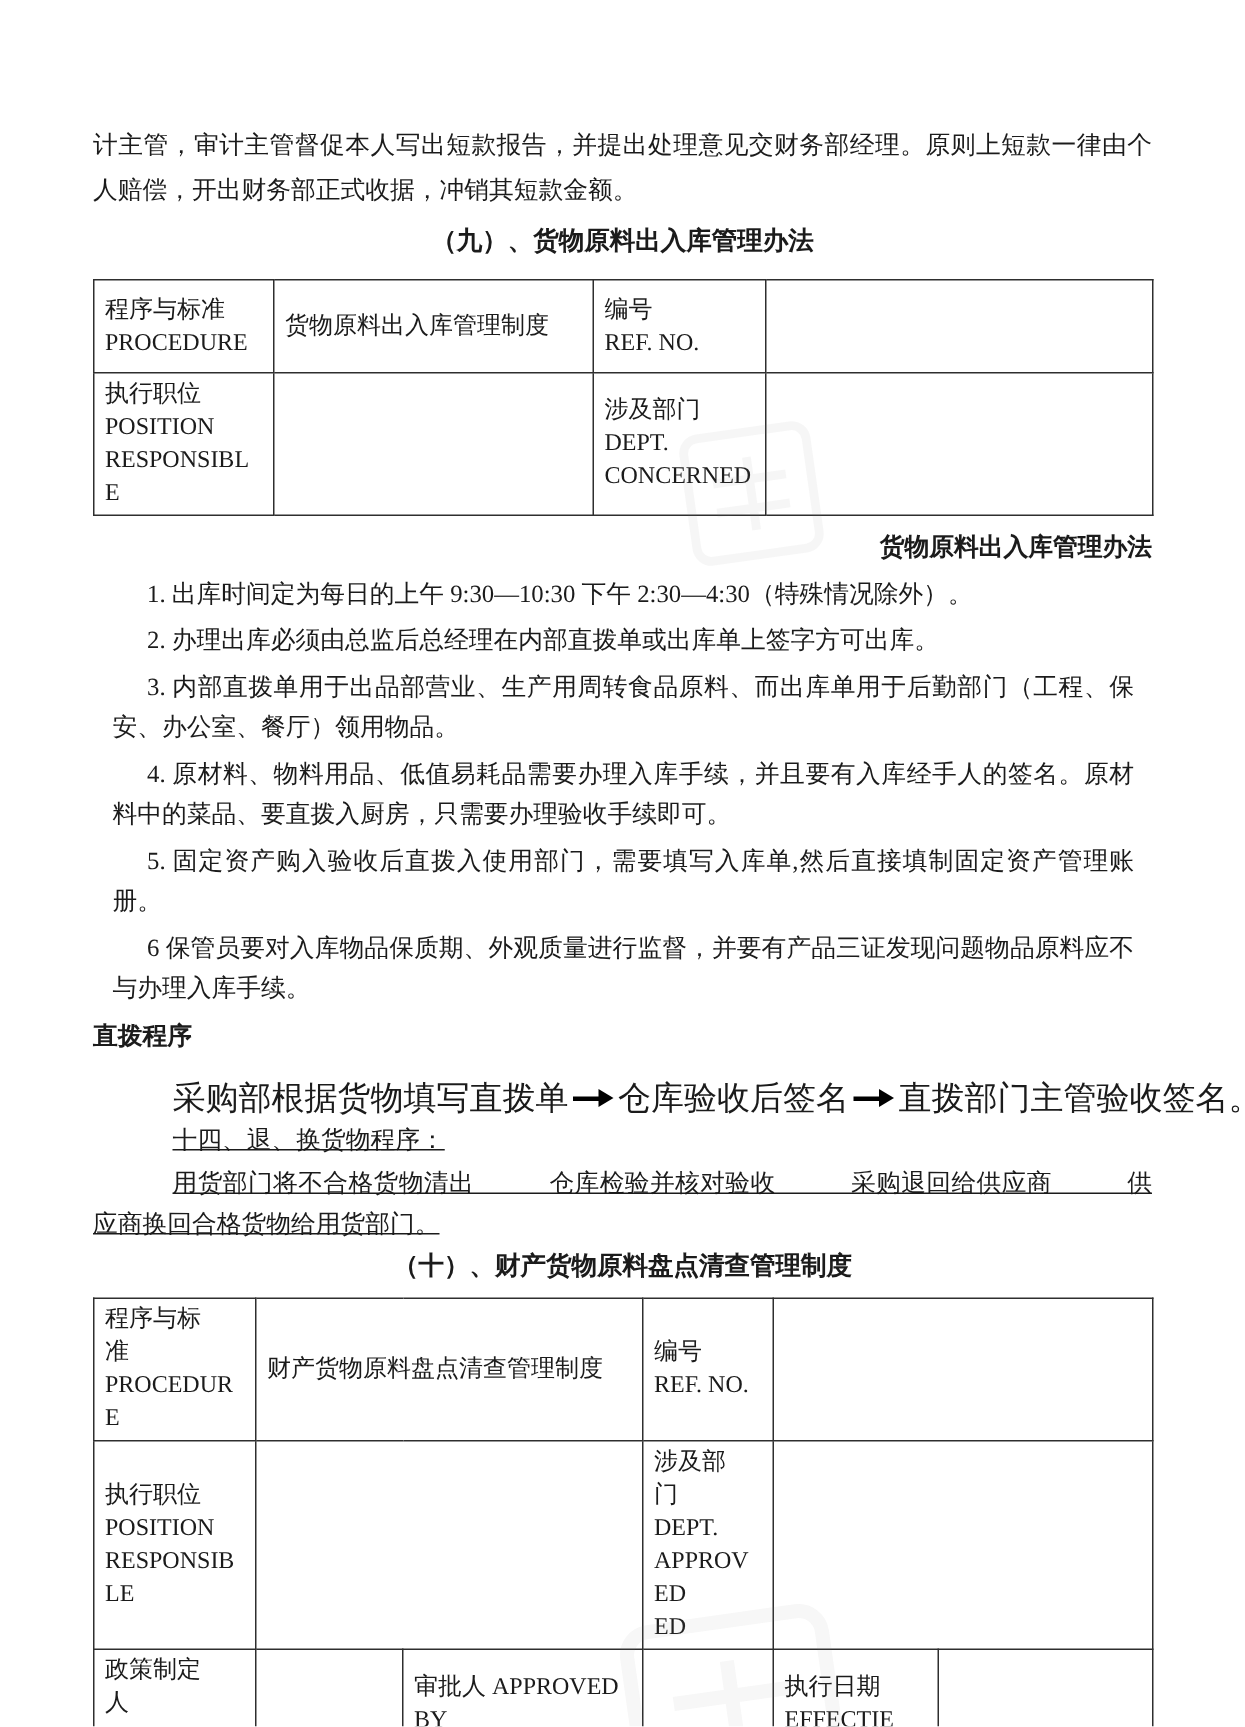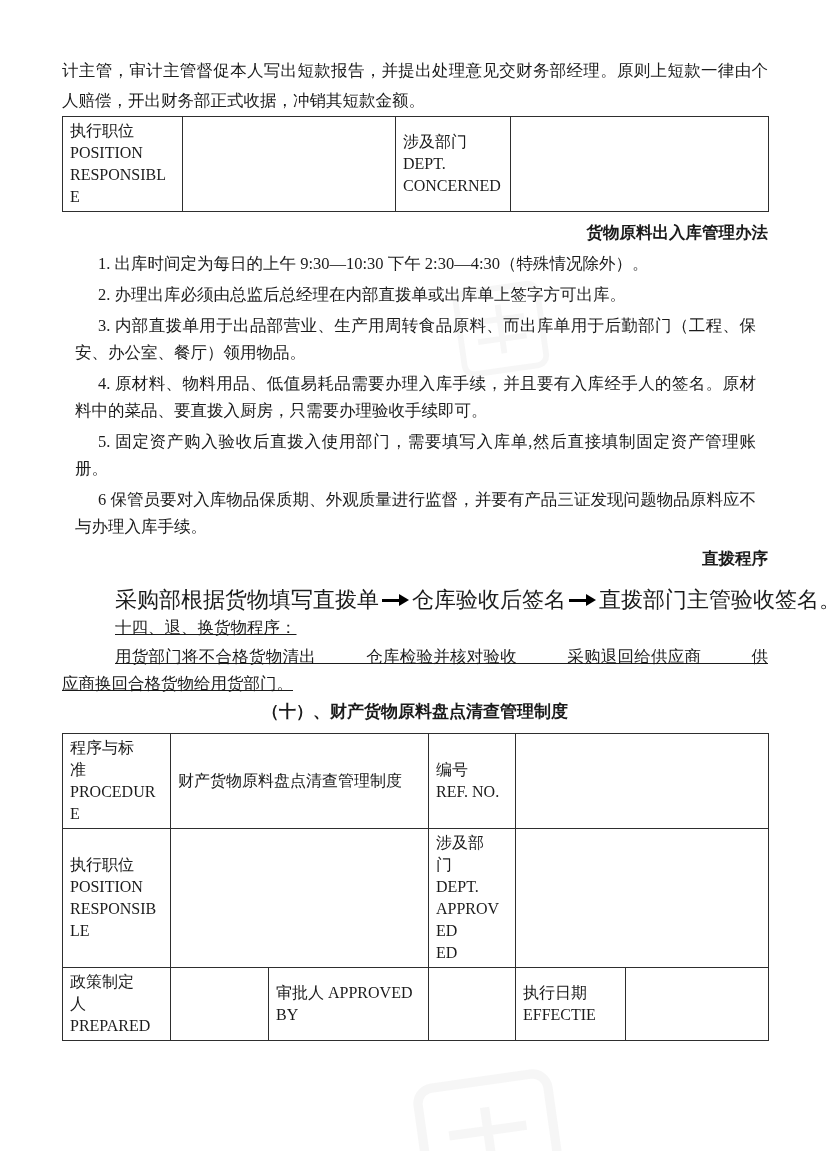--- a/index.html
+++ b/index.html
@@ -19,21 +19,21 @@
     opacity:0.07;
     pointer-events:none;
     transform:rotate(-8deg);
   }
   .wm-1 { left:452px; top:280px; width:98px; height:98px; }
   .wm-2 { left:412px; top:1068px; width:156px; height:156px; }
   .watermark svg { width:100%; height:100%; }
 
   p { margin:0; }
   .intro {
-    font-size:16.5px; line-height:30px; text-align:justify;
+    font-size:16.5px; line-height:30px; text-align:justify;margin-top:26px;
   }
   .sec-heading {
     font-size:17px; font-weight:bold; text-align:center;
     margin:8px 0 14px 0; line-height:22px;
   }
   .sub-heading {
     font-size:16.5px; font-weight:bold; text-align:right;
     margin:10px 0 6px 0; line-height:22px;
   }
 
@@ -60,21 +60,20 @@
   .list-item {
     font-size:16.5px; line-height:27px;
     margin:0 0 4px 0;
     padding-left:13px; text-indent:23px;
     text-align:justify;
   }
 
   .bold-label {
     font-size:16.5px; font-weight:bold; line-height:22px;
     margin:8px 0 18px 0;
-    text-align:right;
   }
   .flow-line {
     font-size:22px; line-height:24px;
     padding-left:53px; margin:4px 0 2px 0;
     white-space:nowrap;
   }
   .indent-line {
     font-size:16.5px; line-height:27px;
     text-indent:53px; margin:2px 0;
     text-align:justify;
@@ -107,32 +106,41 @@
   </div>
   <div class="watermark wm-2">
     <svg viewBox="0 0 100 100" fill="none" stroke="currentColor" stroke-width="6">
       <rect x="8" y="8" width="84" height="84" rx="10"></rect>
       <path d="M25 40 h50 M25 60 h50 M50 25 v50"></path>
     </svg>
   </div>
 
   <p class="intro">计主管，审计主管督促本人写出短款报告，并提出处理意见交财务部经理。原则上短款一律由个人赔偿，开出财务部正式收据，冲销其短款金额。</p>
 
+  <div class="sec-heading">（九）、货物原料出入库管理办法</div>
 
   <table class="doc t1">
     <colgroup>
       <col style="width:120px">
         <col style="width:85px">
         <col style="width:128px">
       <col style="width:115px">
         <col style="width:115px">
         <col style="width:143px">
     </colgroup>
     <tbody>
       <tr>
+        <td>程序与标准
+PROCEDURE</td>
+        <td colspan="2">货物原料出入库管理制度</td>
+        <td>编号
+REF. NO.</td>
+        <td colspan="2"></td>
+      </tr>
+      <tr>
         <td>执行职位
 POSITION
 RESPONSIBLE</td>
         <td colspan="2"></td>
         <td>涉及部门
 DEPT.
 CONCERNED</td>
         <td colspan="2"></td>
       </tr>
     </tbody>

